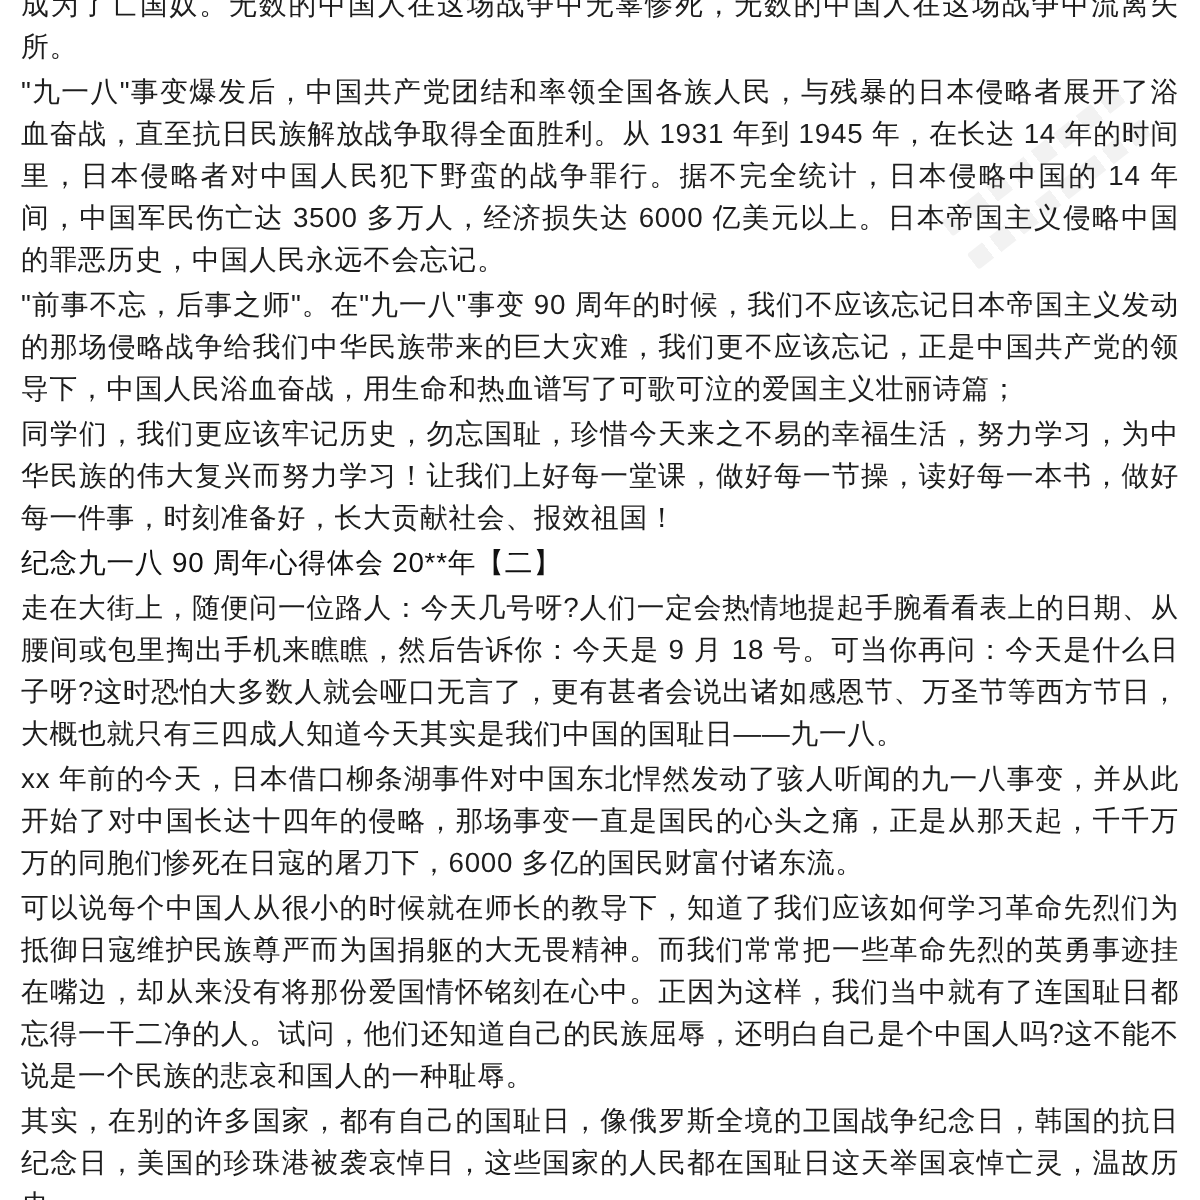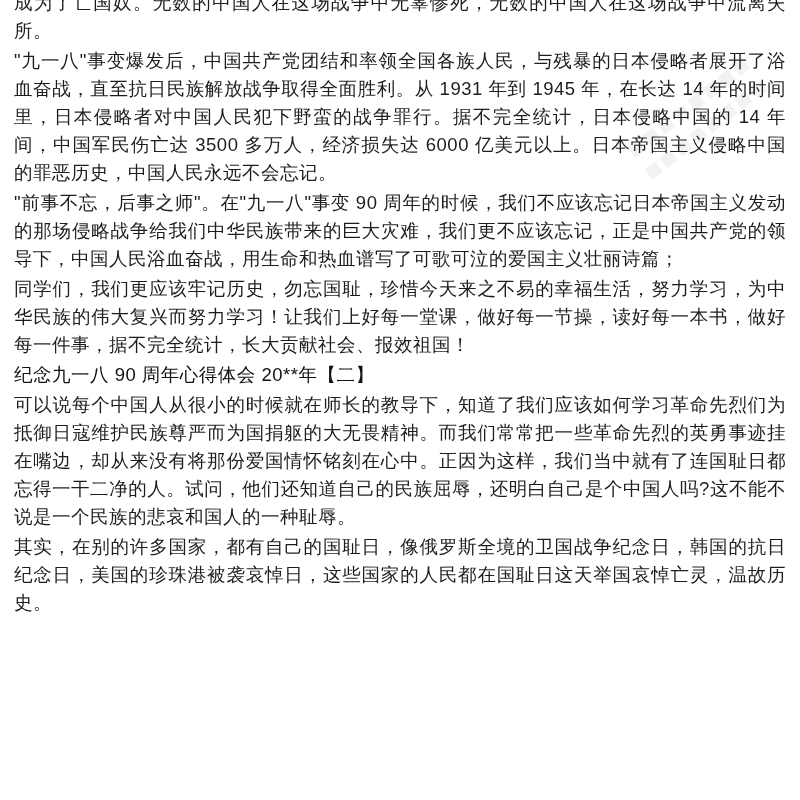--- a/index.html
+++ b/index.html
@@ -61,18 +61,20 @@
 
 <div class="watermark">
   <div class="wm-row"></div>
   <div class="wm-row"></div>
 </div>
 
 <div class="doc">
   <p class="para">成为了亡国奴。无数的中国人在这场战争中无辜惨死，无数的中国人在这场战争中流离失所。</p>
   <p class="para">"九一八"事变爆发后，中国共产党团结和率领全国各族人民，与残暴的日本侵略者展开了浴血奋战，直至抗日民族解放战争取得全面胜利。从 1931 年到 1945 年，在长达 14 年的时间里，日本侵略者对中国人民犯下野蛮的战争罪行。据不完全统计，日本侵略中国的 14 年间，中国军民伤亡达 3500 多万人，经济损失达 6000 亿美元以上。日本帝国主义侵略中国的罪恶历史，中国人民永远不会忘记。</p>
   <p class="para">"前事不忘，后事之师"。在"九一八"事变 90 周年的时候，我们不应该忘记日本帝国主义发动的那场侵略战争给我们中华民族带来的巨大灾难，我们更不应该忘记，正是中国共产党的领导下，中国人民浴血奋战，用生命和热血谱写了可歌可泣的爱国主义壮丽诗篇；</p>
-  <p class="para">同学们，我们更应该牢记历史，勿忘国耻，珍惜今天来之不易的幸福生活，努力学习，为中华民族的伟大复兴而努力学习！让我们上好每一堂课，做好每一节操，读好每一本书，做好每一件事，据不完全统计，长大贡献社会、报效祖国！</p>
+  <p class="para">同学们，我们更应该牢记历史，勿忘国耻，珍惜今天来之不易的幸福生活，努力学习，为中华民族的伟大复兴而努力学习！让我们上好每一堂课，做好每一节操，读好每一本书，做好每一件事，时刻准备好，长大贡献社会、报效祖国！</p>
   <p class="para heading">纪念九一八 90 周年心得体会 20**年【二】</p>
+  <p class="para">走在大街上，随便问一位路人：今天几号呀?人们一定会热情地提起手腕看看表上的日期、从腰间或包里掏出手机来瞧瞧，然后告诉你：今天是 9 月 18 号。可当你再问：今天是什么日子呀?这时恐怕大多数人就会哑口无言了，更有甚者会说出诸如感恩节、万圣节等西方节日，大概也就只有三四成人知道今天其实是我们中国的国耻日——九一八。</p>
+  <p class="para">xx 年前的今天，日本借口柳条湖事件对中国东北悍然发动了骇人听闻的九一八事变，并从此开始了对中国长达十四年的侵略，那场事变一直是国民的心头之痛，正是从那天起，千千万万的同胞们惨死在日寇的屠刀下，6000 多亿的国民财富付诸东流。</p>
   <p class="para">可以说每个中国人从很小的时候就在师长的教导下，知道了我们应该如何学习革命先烈们为抵御日寇维护民族尊严而为国捐躯的大无畏精神。而我们常常把一些革命先烈的英勇事迹挂在嘴边，却从来没有将那份爱国情怀铭刻在心中。正因为这样，我们当中就有了连国耻日都忘得一干二净的人。试问，他们还知道自己的民族屈辱，还明白自己是个中国人吗?这不能不说是一个民族的悲哀和国人的一种耻辱。</p>
   <p class="para">其实，在别的许多国家，都有自己的国耻日，像俄罗斯全境的卫国战争纪念日，韩国的抗日纪念日，美国的珍珠港被袭哀悼日，这些国家的人民都在国耻日这天举国哀悼亡灵，温故历史。</p>
 
 </div>
 
 </body></html>

